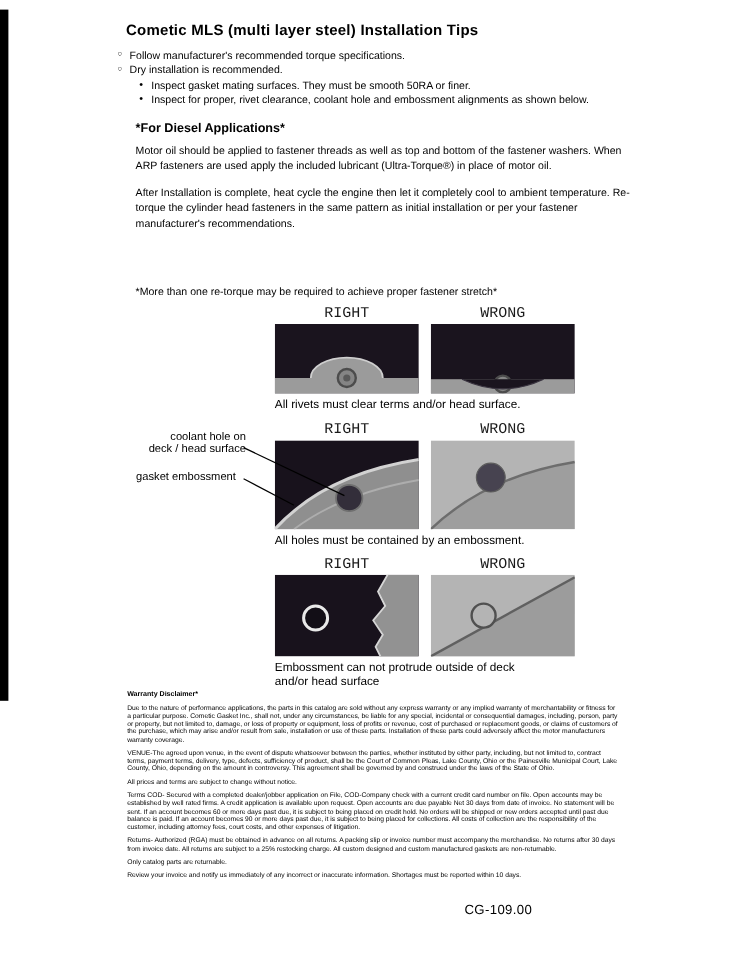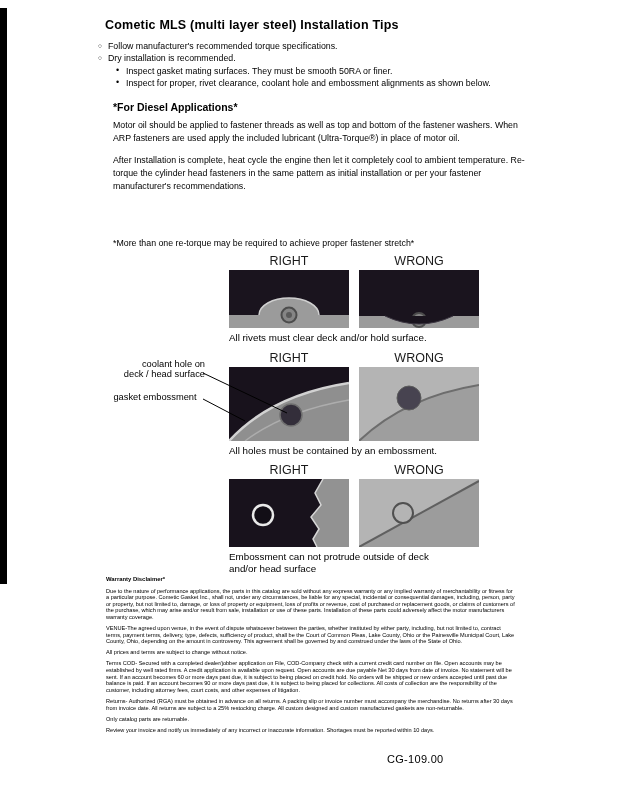--- a/index.html
+++ b/index.html
@@ -16,21 +16,21 @@
   .tip { position:relative; font-size:8.8px; line-height:12.3px; padding-left:11px; }
   .tip::before { content:"○"; position:absolute; left:1px; top:2px; font-size:6.5px; line-height:8px; }
   .tip.sub { padding-left:29px; }
   .tip.sub::before { content:"•"; left:19px; top:1px; font-size:9px; }
   .diesel-heading { font-size:10.5px; font-weight:bold; padding-left:16px; margin:12px 0 6px; }
   .para { font-size:8.8px; line-height:13px; padding-left:16px; width:428px; margin-bottom:9px; }
   .note { margin-bottom:2px;margin-top:44px; }
   .diagrams { margin-left:132px; width:250px; margin-top:4px; }
   .diag-row { position:relative; margin-bottom:7px; }
   .rw-labels { display:flex; gap:10px; margin-bottom:2px; }
-  .rw-labels span { width:120px; text-align:center; font-size:12.5px; color:#1a1a1a; }
+  .rw-labels span { width:120px; text-align:center; font-size:12.5px; color:#1a1a1a;font-family:Liberation Mono, monospace; }
   .images { display:flex; gap:10px; }
   .images svg { display:block; }
   .caption { font-size:9.8px; line-height:11.5px; margin-top:4px; }
   .caption.narrow { width:215px; }
   .anno { position:absolute; left:-124px; top:8px; width:100px; text-align:right; font-size:9.3px; line-height:10.5px; }
   .anno .a2 { margin-top:12px;text-align:center; }
   .anno-lines { position:absolute; left:-28px; top:16px; pointer-events:none; }
   .legal { position:absolute; left:106px; top:576px; width:410px; font-size:5.6px; line-height:6.6px; }
   .legal .lheading { font-weight:bold; font-size:5.9px; margin-bottom:5px; }
   .legal p { margin-bottom:4.5px; }
@@ -73,21 +73,21 @@
           <circle cx="60" cy="45" r="3" fill="#5a5a5a"></circle>
         </svg>
         <svg width="120" height="58" viewBox="0 0 120 58">
           <rect width="120" height="58" fill="#1a141e"></rect>
           <rect y="46" width="120" height="12" fill="#9b9b9b"></rect>
           <circle cx="60" cy="50" r="7" fill="#858585" stroke="#4c4c4c" stroke-width="2"></circle>
           <path d="M26 46 Q60 62 94 46 Z" fill="#1a141e"></path>
           <path d="M26 46 Q60 62 94 46" fill="none" stroke="#3a3440" stroke-width="1"></path>
         </svg>
       </div>
-      <div class="caption">All rivets must clear deck and/or hold surface.</div>
+      <div class="caption">All rivets must clear terms and/or head surface.</div>
     </div>
 
     <div class="diag-row">
       <div class="rw-labels">
         <span>RIGHT</span>
         <span>WRONG</span>
       </div>
       <div class="images">
         <svg width="120" height="74" viewBox="0 0 120 74">
           <rect width="120" height="74" fill="#18121c"></rect>

